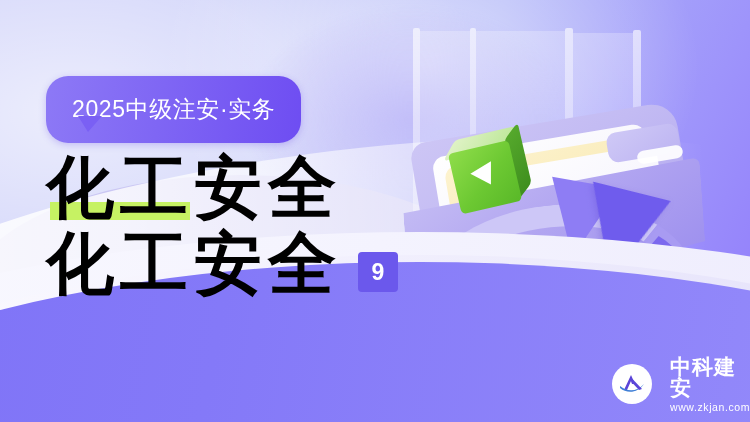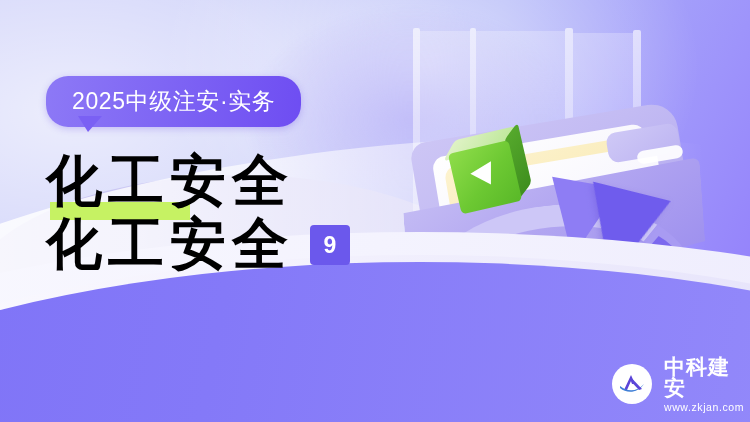--- a/index.html
+++ b/index.html
@@ -150,57 +150,57 @@
     position:absolute;left:150px;top:182px;width:0;height:0;
     border-left:34px solid transparent;border-right:34px solid transparent;
     border-top:76px solid #8e7df4;
     transform:rotate(10deg);
   }
 
   
   #pill-wrap{position:absolute;left:46px;top:76px;}
   #pill{
     position:relative;display:inline-flex;align-items:center;justify-content:center;
-    height:43px;padding:4px 26px;border-radius:22px;
+    height:43px;padding:12px 26px;border-radius:22px;
     background:linear-gradient(100deg,#8d79f6 0%,#7f66f4 45%,#6e4df2 100%);
     box-shadow:0 2px 7px rgba(92,63,224,.26);
   }
   #pill-text{
     color:#ffffff;font-size:23px;letter-spacing:.6px;white-space:nowrap;
     font-family:"Liberation Sans","DejaVu Sans",sans-serif;
   }
   #pill-tail{
     position:absolute;left:32px;top:40px;width:0;height:0;
     border-left:10px solid transparent;border-right:14px solid transparent;
     border-top:16px solid #7a60f4;
   }
 
   
   #headline{position:absolute;left:46px;top:150px;}
   .hl-row{position:relative;display:flex;align-items:flex-end;}
   .hl-text{
     position:relative;z-index:2;
     font-family:"Liberation Serif","DejaVu Serif",serif;
-    font-weight:bold;font-size:56px;line-height:1.12;color:#000000;
+    font-weight:bold;font-size:68px;line-height:1.12;color:#000000;
     letter-spacing:6px;white-space:nowrap;
   }
   #hl-underline{
     position:absolute;left:4px;top:52px;width:140px;height:18px;
     background:#c6f263;z-index:1;
   }
   #ep-badge{
     margin-left:16px;margin-bottom:10px;
     width:40px;height:40px;border-radius:4px;
     background:#6b58ec;display:flex;align-items:center;justify-content:center;
     color:#ffffff;font-size:23px;font-weight:bold;
     font-family:"Liberation Sans","DejaVu Sans",sans-serif;
   }
 
   
-  #logo{position:absolute;left:612px;top:356px;display:flex;align-items:center;gap:12px;}
+  #logo{position:absolute;left:612px;top:356px;display:flex;align-items:center;gap:18px;}
   #logo-mark{
     width:40px;height:40px;border-radius:50%;
     background:#ffffff;display:flex;align-items:center;justify-content:center;flex:none;
   }
   #logo-text{display:flex;flex-direction:column;line-height:1;}
   #logo-name{
     color:#ffffff;font-size:21px;font-weight:bold;letter-spacing:1px;
     font-family:"Liberation Sans","DejaVu Sans",sans-serif;
   }
   #logo-url{

